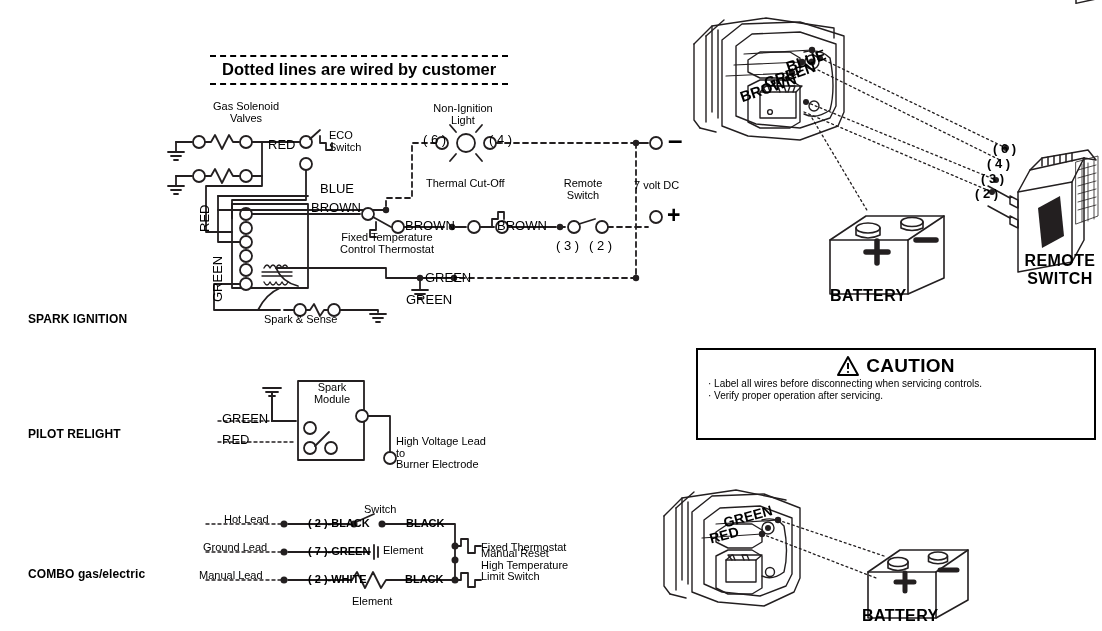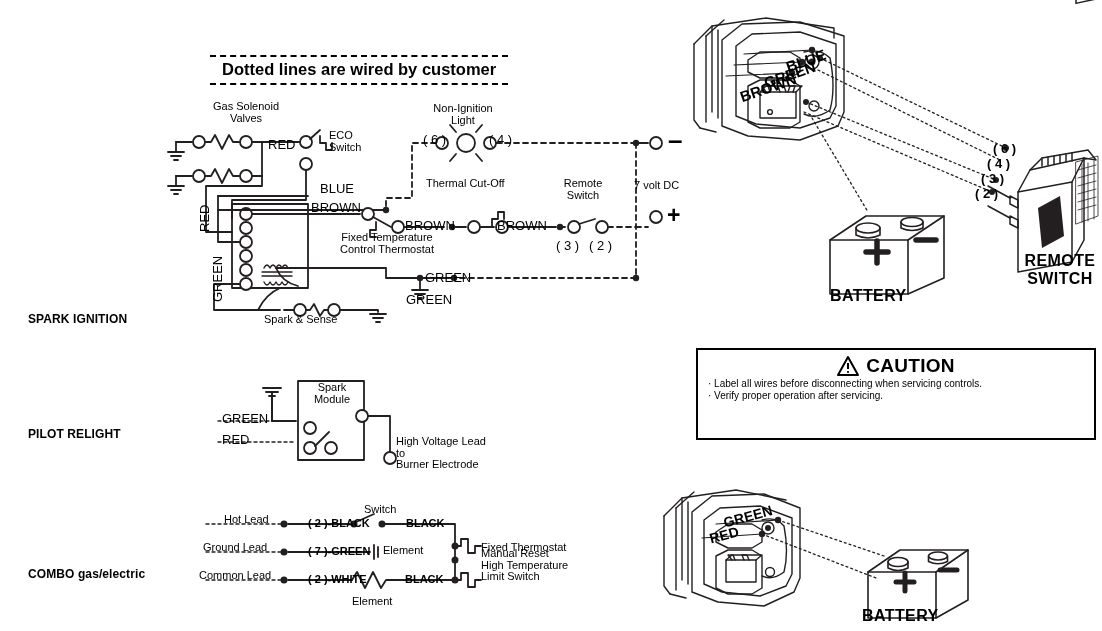--- a/index.html
+++ b/index.html
@@ -370,21 +370,21 @@
   <div class="txt big" style="left: 303px; top: 382px; text-align: center; width: 58px; white-space: pre-line;">Spark
 Module</div>
   <div class="txt node-lbl" style="left:222px;top:412px;">GREEN</div>
   <div class="txt node-lbl" style="left:222px;top:433px;">RED</div>
   <div class="txt big" style="left: 396px; top: 436px; white-space: pre-line;">High Voltage Lead
 to
 Burner Electrode</div>
 
   <div class="txt big" style="left:224px;top:514px;">Hot Lead</div>
   <div class="txt big" style="left:203px;top:542px;">Ground Lead</div>
-  <div class="txt big" style="left:199px;top:570px;">Common Lead</div>
+  <div class="txt big" style="left:199px;top:570px;">Manual Lead</div>
   <div class="txt small-lbl bold" style="left:308px;top:518px;">( 2 )-BLACK</div>
   <div class="txt small-lbl bold" style="left:308px;top:546px;">( 7 )-GREEN</div>
   <div class="txt small-lbl bold" style="left:308px;top:574px;">( 2 )-WHITE</div>
   <div class="txt big" style="left:364px;top:504px;">Switch</div>
   <div class="txt small-lbl bold" style="left:406px;top:518px;">BLACK</div>
   <div class="txt small-lbl bold" style="left:405px;top:574px;">BLACK</div>
   <div class="txt big" style="left:383px;top:545px;">Element</div>
   <div class="txt big" style="left:352px;top:596px;">Element</div>
   <div class="txt big" style="left:481px;top:542px;text-align:center;">Fixed Thermostat</div>
   <div class="txt big" style="left: 481px; top: 548px; white-space: pre-line;">Manual Reset

